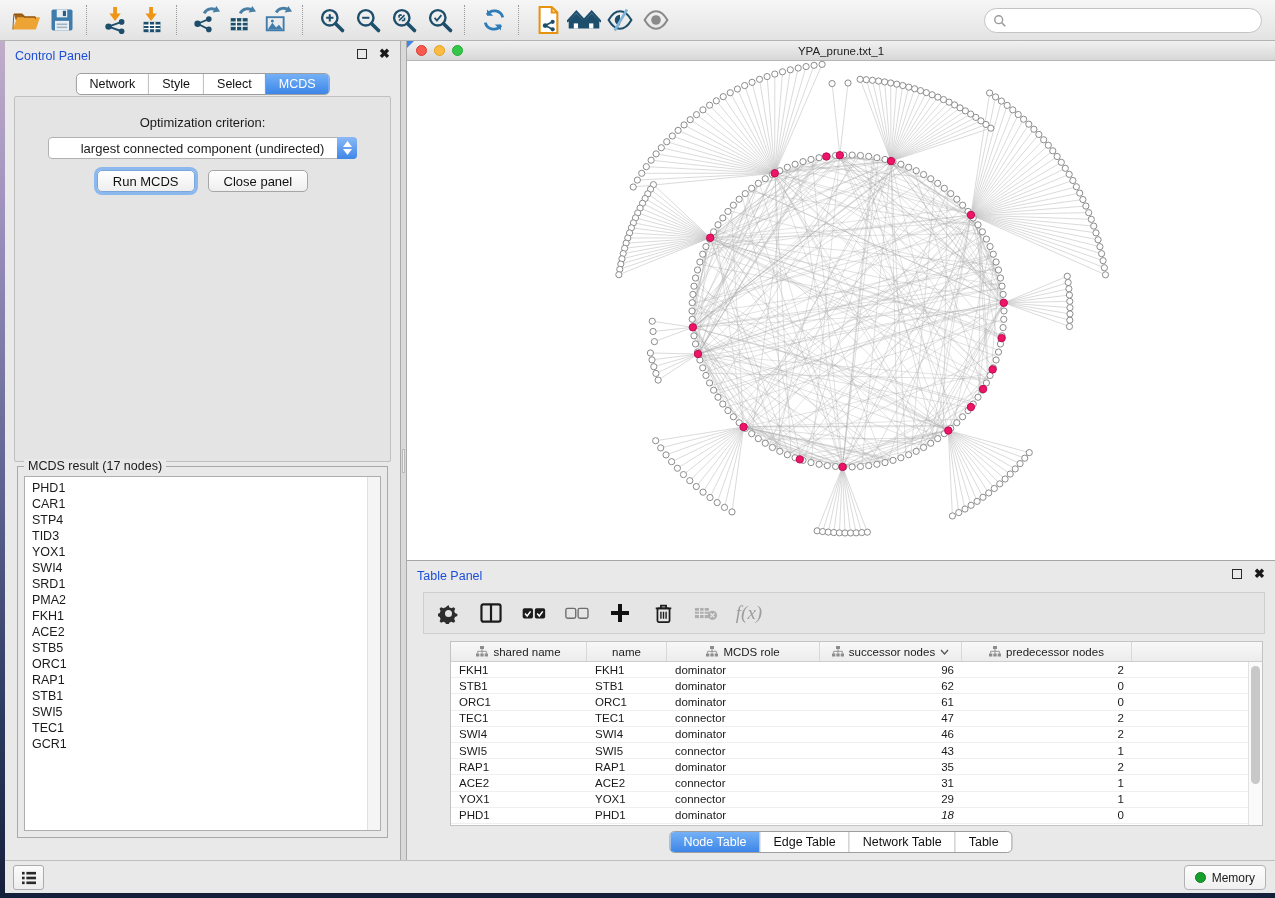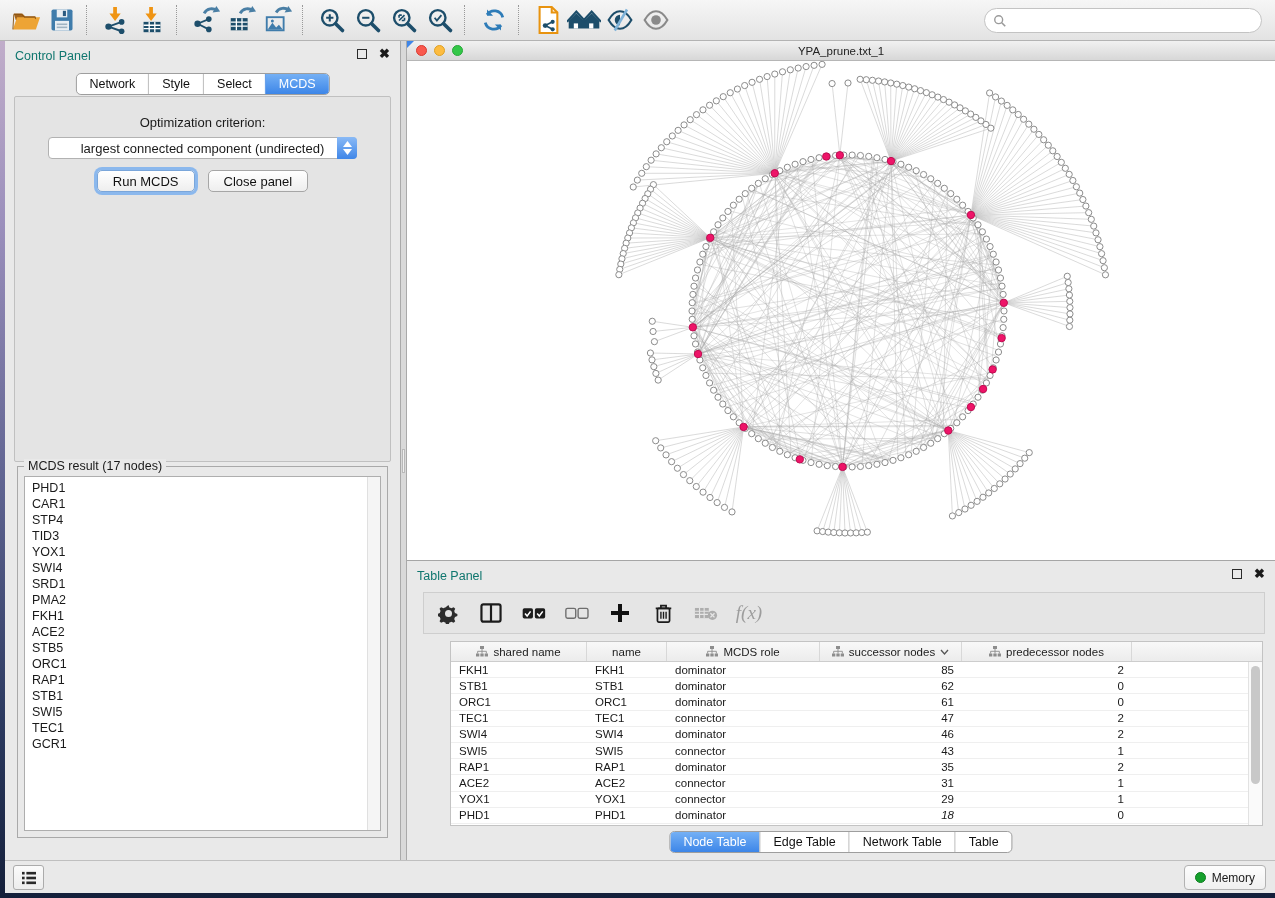--- a/index.html
+++ b/index.html
@@ -14,21 +14,21 @@
              background:linear-gradient(#f6f6f6,#e3e3e3); border-bottom:1px solid #b3b3b3; }
   .tb-row { display:flex; align-items:center; height:100%; padding-left:8px; }
   .tb-btn { width:36px; height:34px; display:flex; align-items:center; justify-content:center; flex:0 0 auto; }
   .tb-sep { width:9px; height:30px; border-left:1px dotted #999; margin:0 3px 0 6px; flex:0 0 auto; }
   .searchbox { position:absolute; right:13px; top:8px; width:278px; height:25px; background:#fff;
                border:1px solid #c3c3c3; border-radius:13px; display:flex; align-items:center; padding:0 8px; }
   .searchbox input { border:none; outline:none; flex:1; font-size:12px; font-family:"Liberation Sans",sans-serif; background:transparent; }
 
   
   .control-panel { position:absolute; left:5px; top:41px; width:395px; height:819px; background:#e9e9e9; }
-  .panel-title { position:absolute; left:10px; top:8px; font-size:12.5px; color:#0f766e; }
+  .panel-title { position:absolute; left:10px; top:8px; font-size:12.5px; color:#1d4ed8; }
   .panel-controls { position:absolute; right:10px; top:8px; display:flex; gap:12px; align-items:center; }
   .float-glyph { width:10px; height:10px; border:1.6px solid #2b2b2b; display:inline-block; }
   .close-glyph { font-size:13px; font-weight:bold; color:#1a1a1a; line-height:10px; }
   .seg-tabs { display:flex; height:22px; border:1px solid #9e9e9e; border-radius:5px; background:#fff;
               overflow:hidden; font-size:12.5px; }
   .seg-tab { padding:0 13px; display:flex; align-items:center; border-left:1px solid #bdbdbd; color:#111; white-space:nowrap; }
   .seg-tab:first-child { border-left:none; }
   .seg-tab.selected { background:linear-gradient(#74b0f5,#3d86e8); color:#fff; border-left-color:#5a98e8; }
   .cp-tabs-wrap { position:absolute; left:50%; transform:translateX(-50%); top:32px; }
   .cp-box { position:absolute; left:9px; right:9px; top:55px; height:366px; background:#e4e4e4;
@@ -1192,21 +1192,21 @@
             </svg>
             <span>predecessor nodes</span>
           </div>
           <div class="th" style="flex: 1 1 0%; border-right: none;"></div>
         </div>
       <div class="tbody" id="table-body">
           <div class="tr">
             <div class="td" style="width: 136px;">FKH1</div>
             <div class="td" style="width: 80px;">FKH1</div>
             <div class="td" style="width: 153px;">dominator</div>
-            <div class="td num" style="width: 142px;">85</div>
+            <div class="td num" style="width: 142px;">96</div>
             <div class="td num" style="width: 170px;">2</div>
           </div>
           <div class="tr">
             <div class="td" style="width: 136px;">STB1</div>
             <div class="td" style="width: 80px;">STB1</div>
             <div class="td" style="width: 153px;">dominator</div>
             <div class="td num" style="width: 142px;">62</div>
             <div class="td num" style="width: 170px;">0</div>
           </div>
           <div class="tr">

